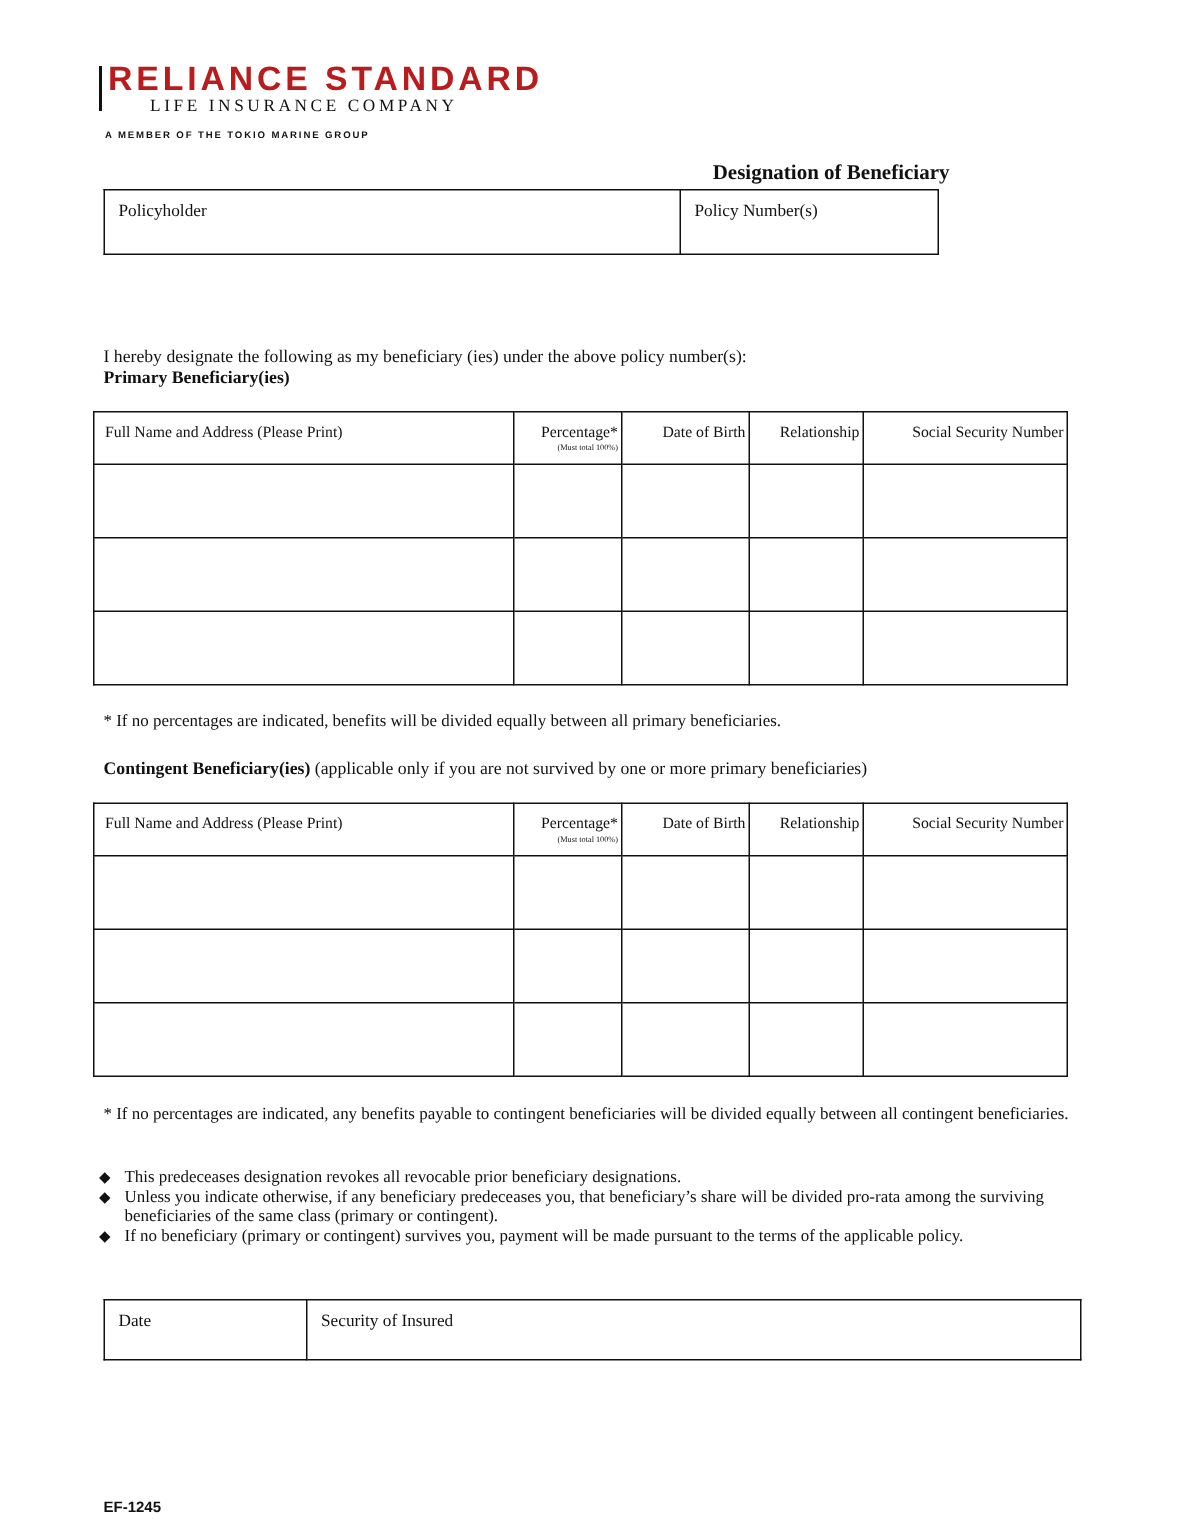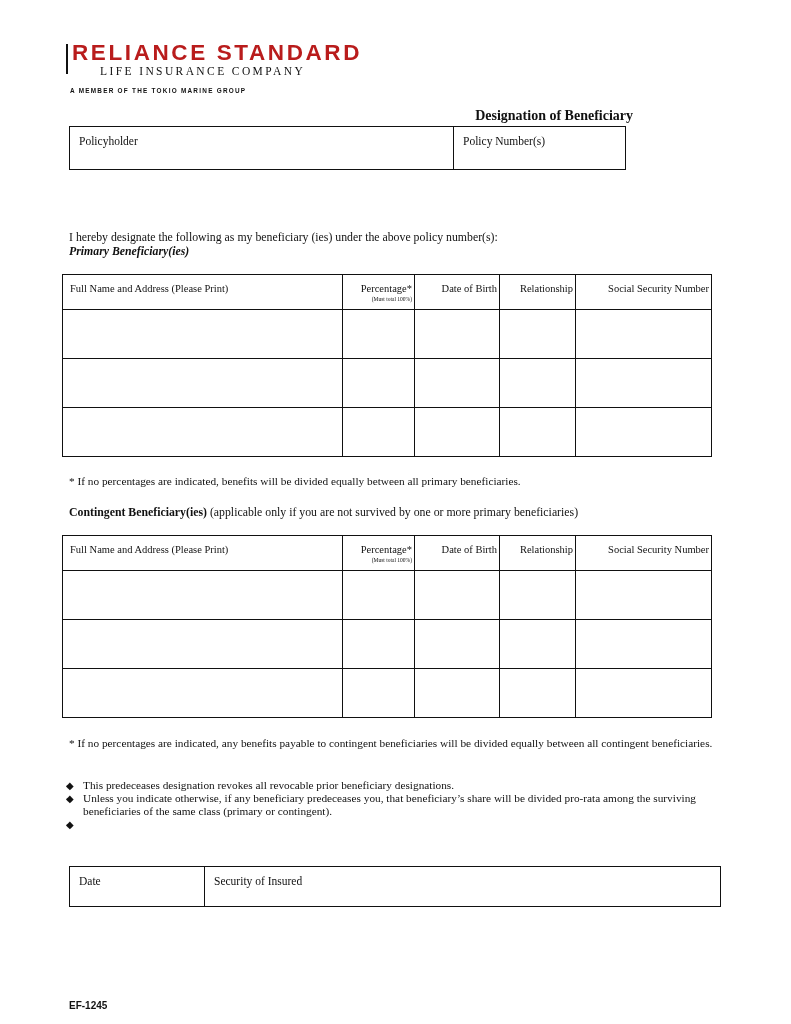--- a/index.html
+++ b/index.html
@@ -19,21 +19,21 @@
   .title { left: 0; width: 633px; top: 108px; text-align: right; font-weight: 700; font-size: 14px; }
 
   table.form { position: absolute; border-collapse: collapse; }
   table.form td { border: 1.6px solid #111; vertical-align: top; padding: 0; font-size: 11.5px; }
   .lbl { display: block; padding: 8px 0 0 9px; }
 
   .tbl-top { left: 69px; top: 126px; width: 557px; }
   .tbl-top td { height: 42px; }
 
   .intro { left: 69px; top: 230px; font-size: 11.8px; white-space: nowrap; }
-  .section-h { left: 69px; top: 244px; font-size: 11.8px; font-weight: 700; white-space: nowrap; font-style: italic; }
+  .section-h { left: 69px; top: 244px; font-size: 11.8px; font-weight: 700; white-space: nowrap; }
 
   .benef { left: 62px; width: 649px; table-layout: fixed; }
   .benef th { border: 1.6px solid #111; font-weight: 400; font-size: 10.5px; vertical-align: top;
               padding: 8px 2px 0 2px; height: 26px; text-align: right; }
   .benef th.namecol { text-align: left; padding-left: 7px; }
   .benef td { border: 1.6px solid #111; height: 48px; }
   .benef td.thin, .benef th.thin { border-left: 1px solid #555; }
   .subnote { display: block; font-size: 5.5px; margin-top: 2px; }
 
   .tbl-primary { top: 274px; }
@@ -180,20 +180,21 @@
   <div class="bullet">
     <span class="dia">◆</span>
     <span>This predeceases designation revokes all revocable prior beneficiary designations.</span>
   </div>
   <div class="bullet">
     <span class="dia">◆</span>
     <span>Unless you indicate otherwise, if any beneficiary predeceases you, that beneficiary’s share will be divided pro-rata among the surviving beneficiaries of the same class (primary or contingent).</span>
   </div>
   <div class="bullet">
     <span class="dia">◆</span>
+    <span>If no beneficiary (primary or contingent) survives you, payment will be made pursuant to the terms of the applicable policy.</span>
   </div>
 </div>
 
 <table class="form tbl-sign">
   <tbody>
       <tr>
     <td style="width:134px">
       <span class="lbl">Date</span>
     </td>
     <td>

